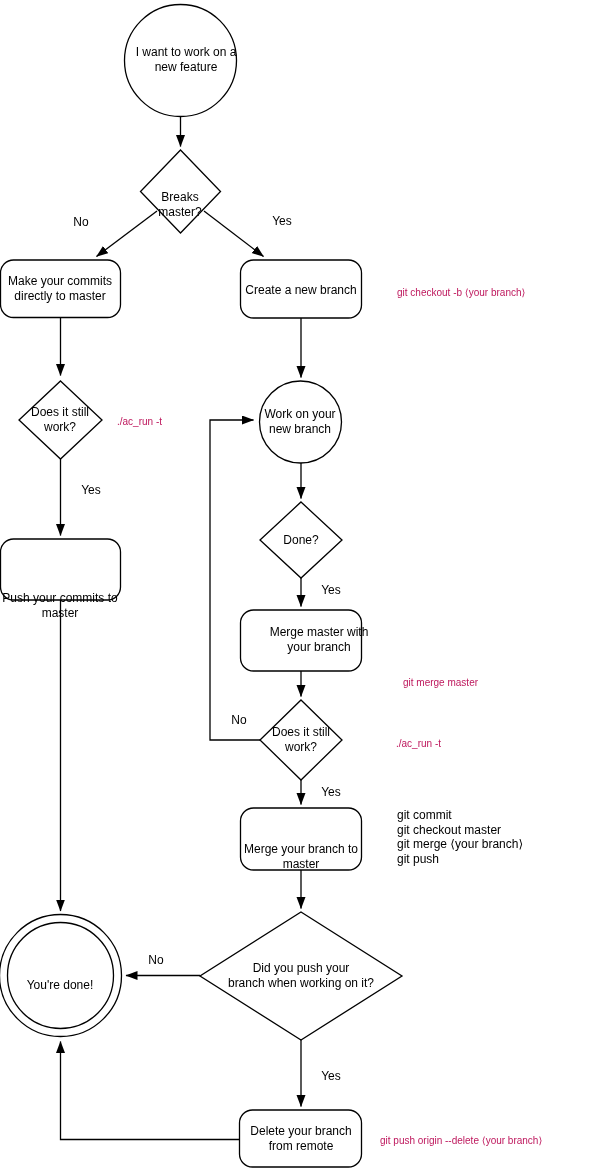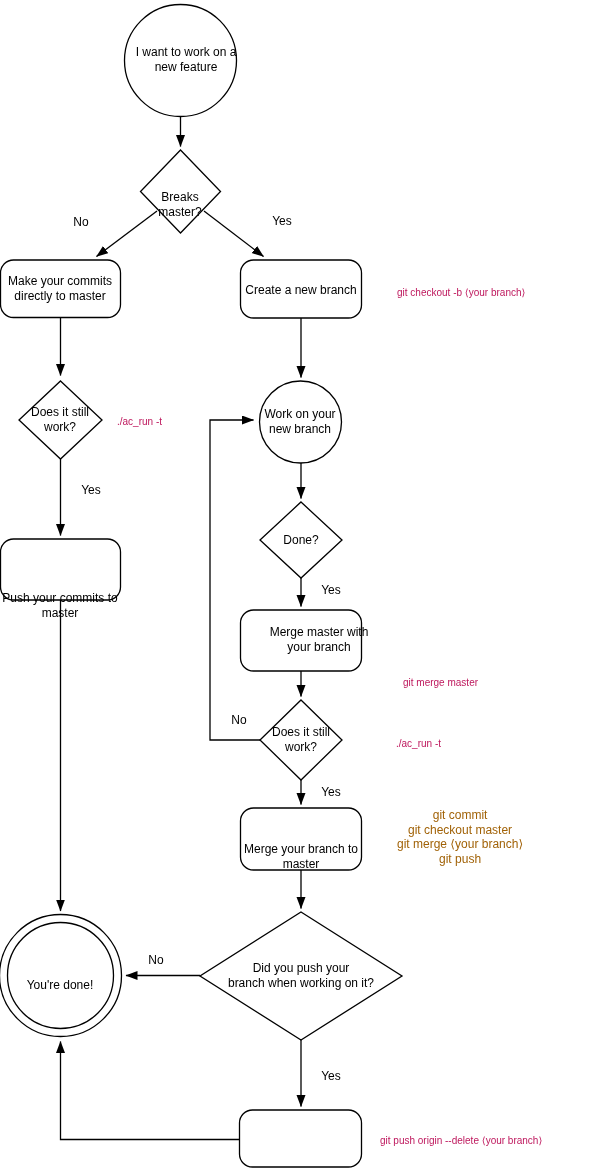--- a/index.html
+++ b/index.html
@@ -32,25 +32,25 @@
   .ann {
     position: absolute;
     transform: translate(0, -50%);
     white-space: nowrap;
     text-align: left;
     font-size: 10px;
     color: #be185d;
   }
   .ann-block {
     position: absolute;
-    text-align: center;
+    text-align: left;
     font-size: 12px;
     line-height: 14.6px;
     white-space: nowrap;
-    color: #a16207;
+    color: #000000;
   }
 </style>
 </head>
 <body>
 
 <div class="stage">
 
   <svg class="layer-svg" width="606" height="1171" viewBox="0 0 606 1171">
     <defs>
       <marker id="arrow" markerUnits="userSpaceOnUse" markerWidth="13" markerHeight="10" refX="11.5" refY="4.5" orient="auto">
@@ -112,20 +112,22 @@
   <div class="label" style="left:301px; top:540px; width:70px;">Done?</div>
   <div class="label" style="left:301px; top:640px; width:118px;padding-left:36px;">Merge master with
 your branch</div>
   <div class="label" style="left:301px; top:740px; width:86px;">Does it still
 work?</div>
   <div class="label" style="left:301px; top:857px; width:126px;text-align:center;">Merge your branch to
 master</div>
   <div class="label" style="left:301px; top:976px; width:168px;">Did you push your
 branch when working on it?</div>
   <div class="label" style="left:60px; top:975px; width:94px;margin-top:10px;">You're done!</div>
+  <div class="label" style="left:301px; top:1139px; width:118px;">Delete your branch
+from remote</div>
 
   <div class="edge-label" style="left:81px; top:222px;">No</div>
   <div class="edge-label" style="left:282px; top:221px;">Yes</div>
   <div class="edge-label" style="left:91px; top:490px;">Yes</div>
   <div class="edge-label" style="left:331px; top:590px;">Yes</div>
   <div class="edge-label" style="left:239px; top:720px;">No</div>
   <div class="edge-label" style="left:331px; top:792px;">Yes</div>
   <div class="edge-label" style="left:156px; top:960px;">No</div>
   <div class="edge-label" style="left:331px; top:1076px;">Yes</div>
 

